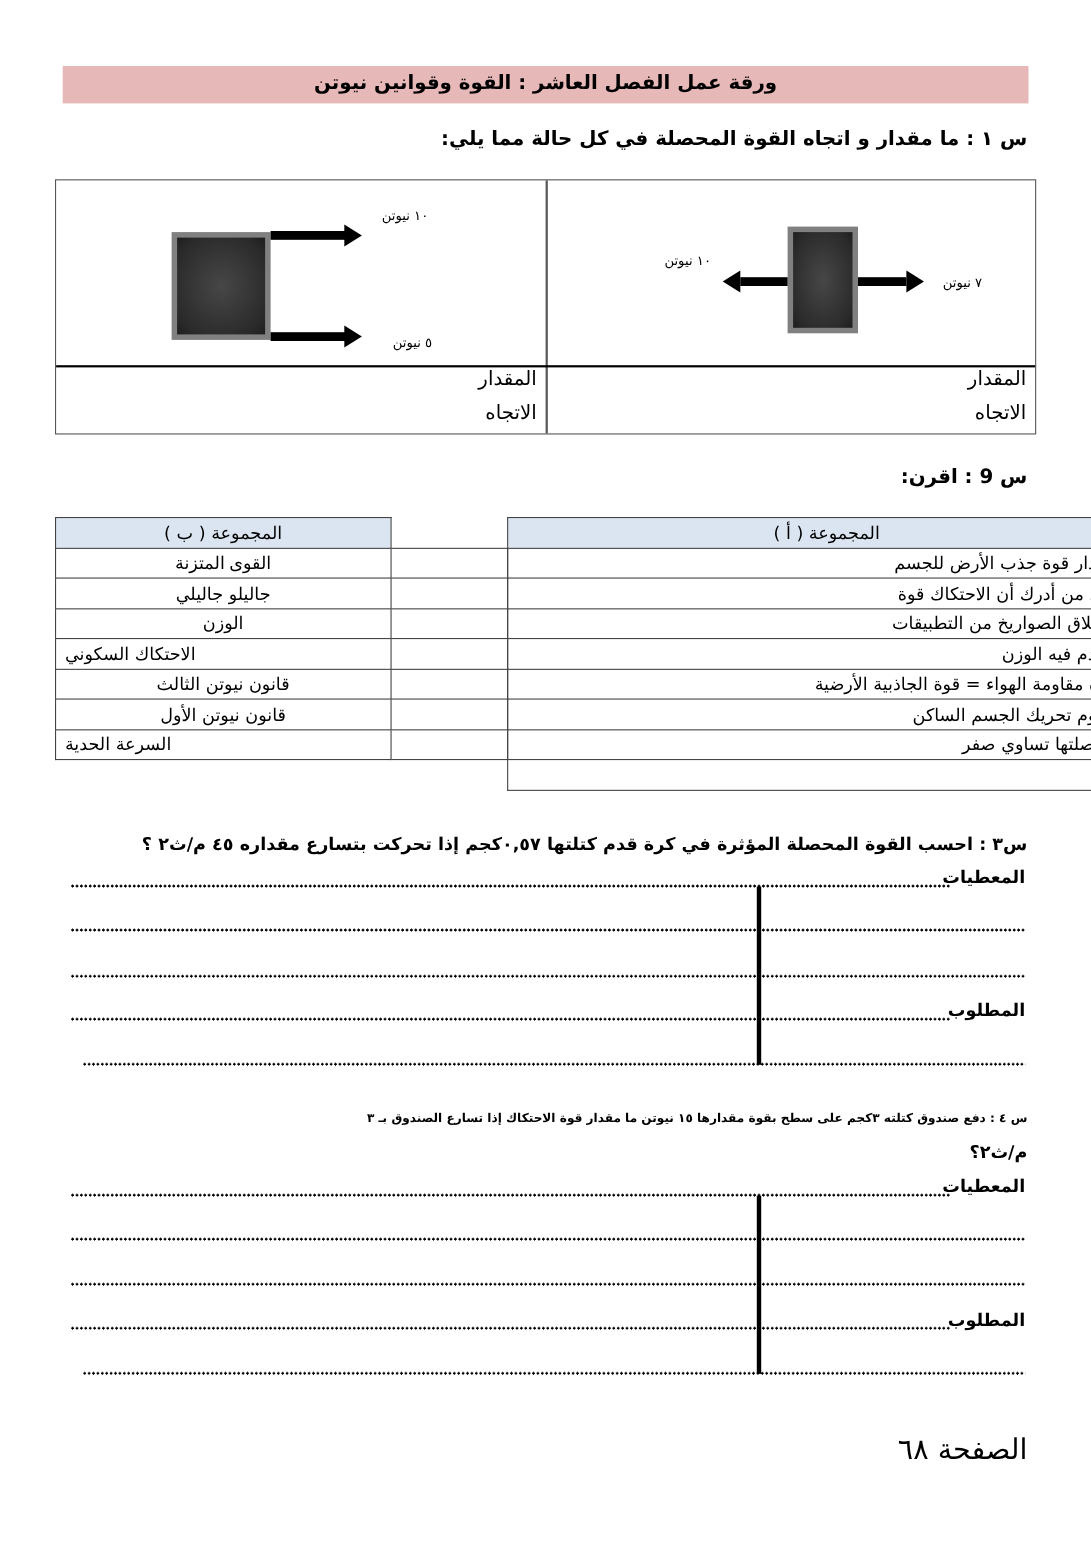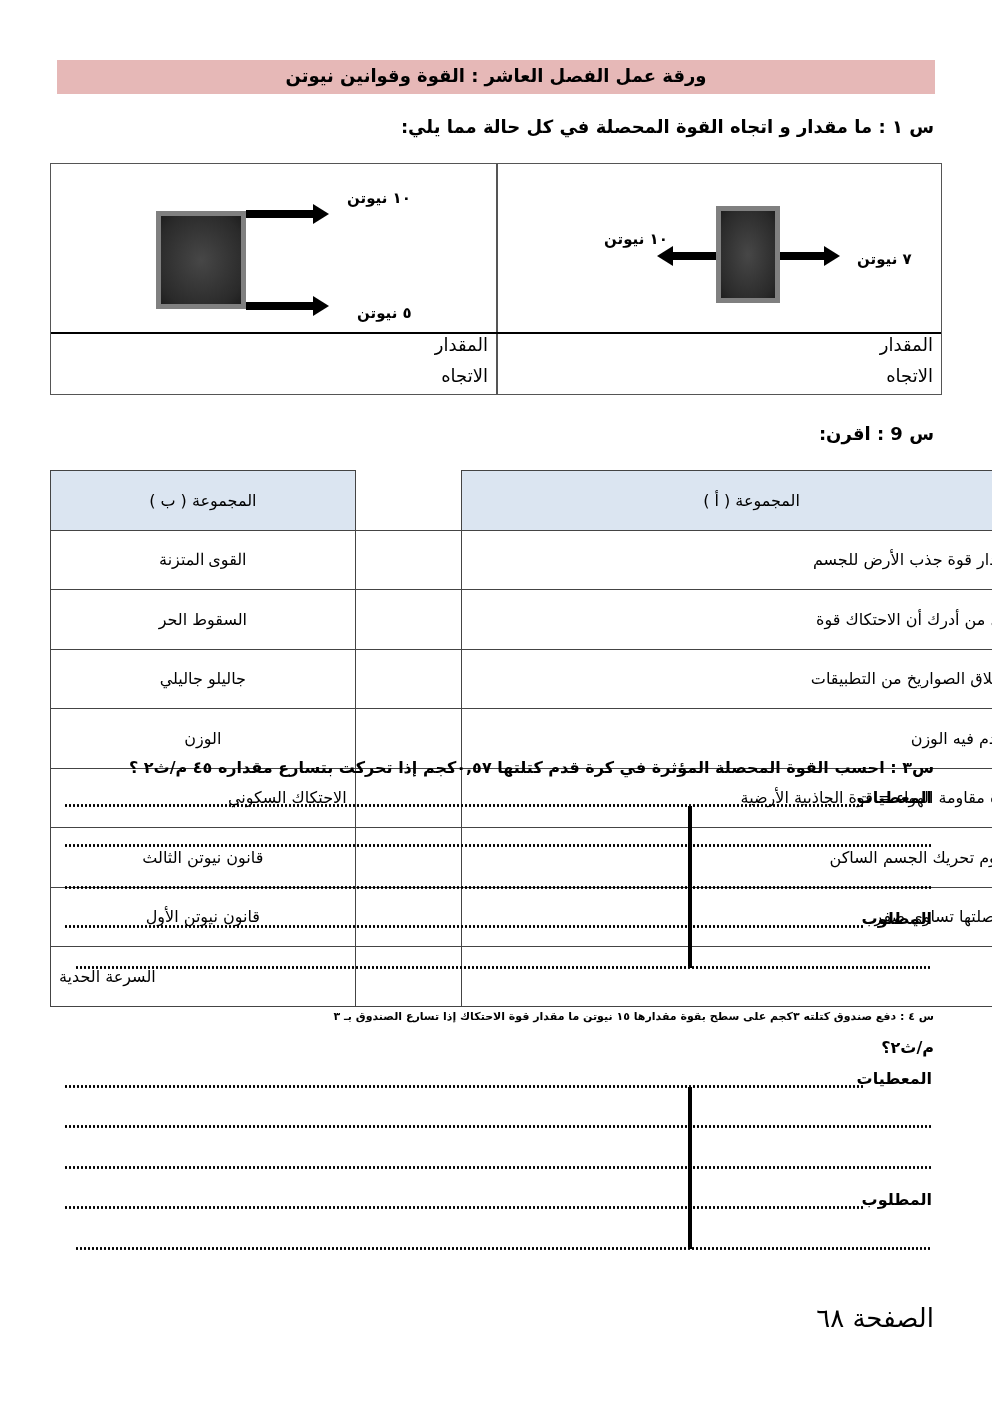--- a/index.html
+++ b/index.html
@@ -10,23 +10,23 @@
   .q-title { font-weight:bold; font-size:18px; direction:rtl; text-align:right; white-space:nowrap; }
   .q1-table { left:50px; top:163px; width:892px; height:232px; border:1.5px solid #555; box-sizing:border-box; }
   .q1-divider-v { position:absolute; left:445px; top:0; width:1.5px; height:230px; background:#555; }
   .q1-divider-h { position:absolute; left:0; top:168px; width:100%; height:1.5px; background:#000; }
   .q1-label { position:absolute; font-size:18px; direction:rtl; }
   .box { position:absolute; background:#808080; box-sizing:border-box; }
   .box-inner { position:absolute; left:5px; top:5px; right:5px; bottom:5px; background:radial-gradient(ellipse at center,#474747 0%,#2a2a2a 80%,#1e1e1e 100%); }
   .arrow-shaft { position:absolute; background:#000; }
   .arrow-head-r { position:absolute; width:0; height:0; border-top:10px solid transparent; border-bottom:10px solid transparent; border-left:16px solid #000; }
   .arrow-head-l { position:absolute; width:0; height:0; border-top:10px solid transparent; border-bottom:10px solid transparent; border-right:16px solid #000; }
-  .force-label { position:absolute; font-size:15px; direction:rtl; white-space:nowrap;font-weight:bold; }
+  .force-label { position:absolute; font-size:12px; direction:rtl; white-space:nowrap; }
   table.match { position:absolute; border-collapse:collapse; font-size:16px; }
-  table.match td { border:1.3px solid #444; height:26.5px; padding:16px 8px; }
+  table.match td { border:1.3px solid #444; height:26.5px; padding:0 8px; }
   table.match td.hdr { background:#dbe5f1; text-align:center; }
   .dots { position:absolute; height:3px; background-image:radial-gradient(circle,#000 1.1px,transparent 1.3px); background-size:4px 3px; background-repeat:repeat-x; }
   .vbar { position:absolute; width:4px; background:#000; }
   .lbl { position:absolute; font-weight:bold; font-size:16px; direction:rtl; white-space:nowrap; }
   .page-num { position:absolute; right:58px; top:1303px; font-size:26px; direction:rtl; }
 </style>
 </head>
 <body>
 
 <div class="abs banner rtl">
@@ -74,33 +74,29 @@
   <tbody>
       <tr>
     <td class="hdr" style="width:288px;">المجموعة ( ب )</td>
     <td style="border-top:none; border-right:none; width:90px;"></td>
   </tr>
   <tr>
         <td style="text-align:center;font-family:Liberation Serif, serif;">القوى المتزنة</td>
         <td></td>
       </tr>
   <tr>
-        <td style="text-align:center;">السقوط الحر</td>
-        <td></td>
-      </tr>
-  <tr>
         <td style="text-align:center;">جاليلو جاليلي</td>
         <td></td>
       </tr>
   <tr>
         <td style="text-align:center;">الوزن</td>
         <td></td>
       </tr>
   <tr>
-        <td style="text-align:right;">الاحتكاك السكوني</td>
+        <td style="text-align:left;">الاحتكاك السكوني</td>
         <td></td>
       </tr>
   <tr>
         <td style="text-align:center;">قانون نيوتن الثالث</td>
         <td></td>
       </tr>
   <tr>
         <td style="text-align:center;">قانون نيوتن الأول</td>
         <td></td>
       </tr>

